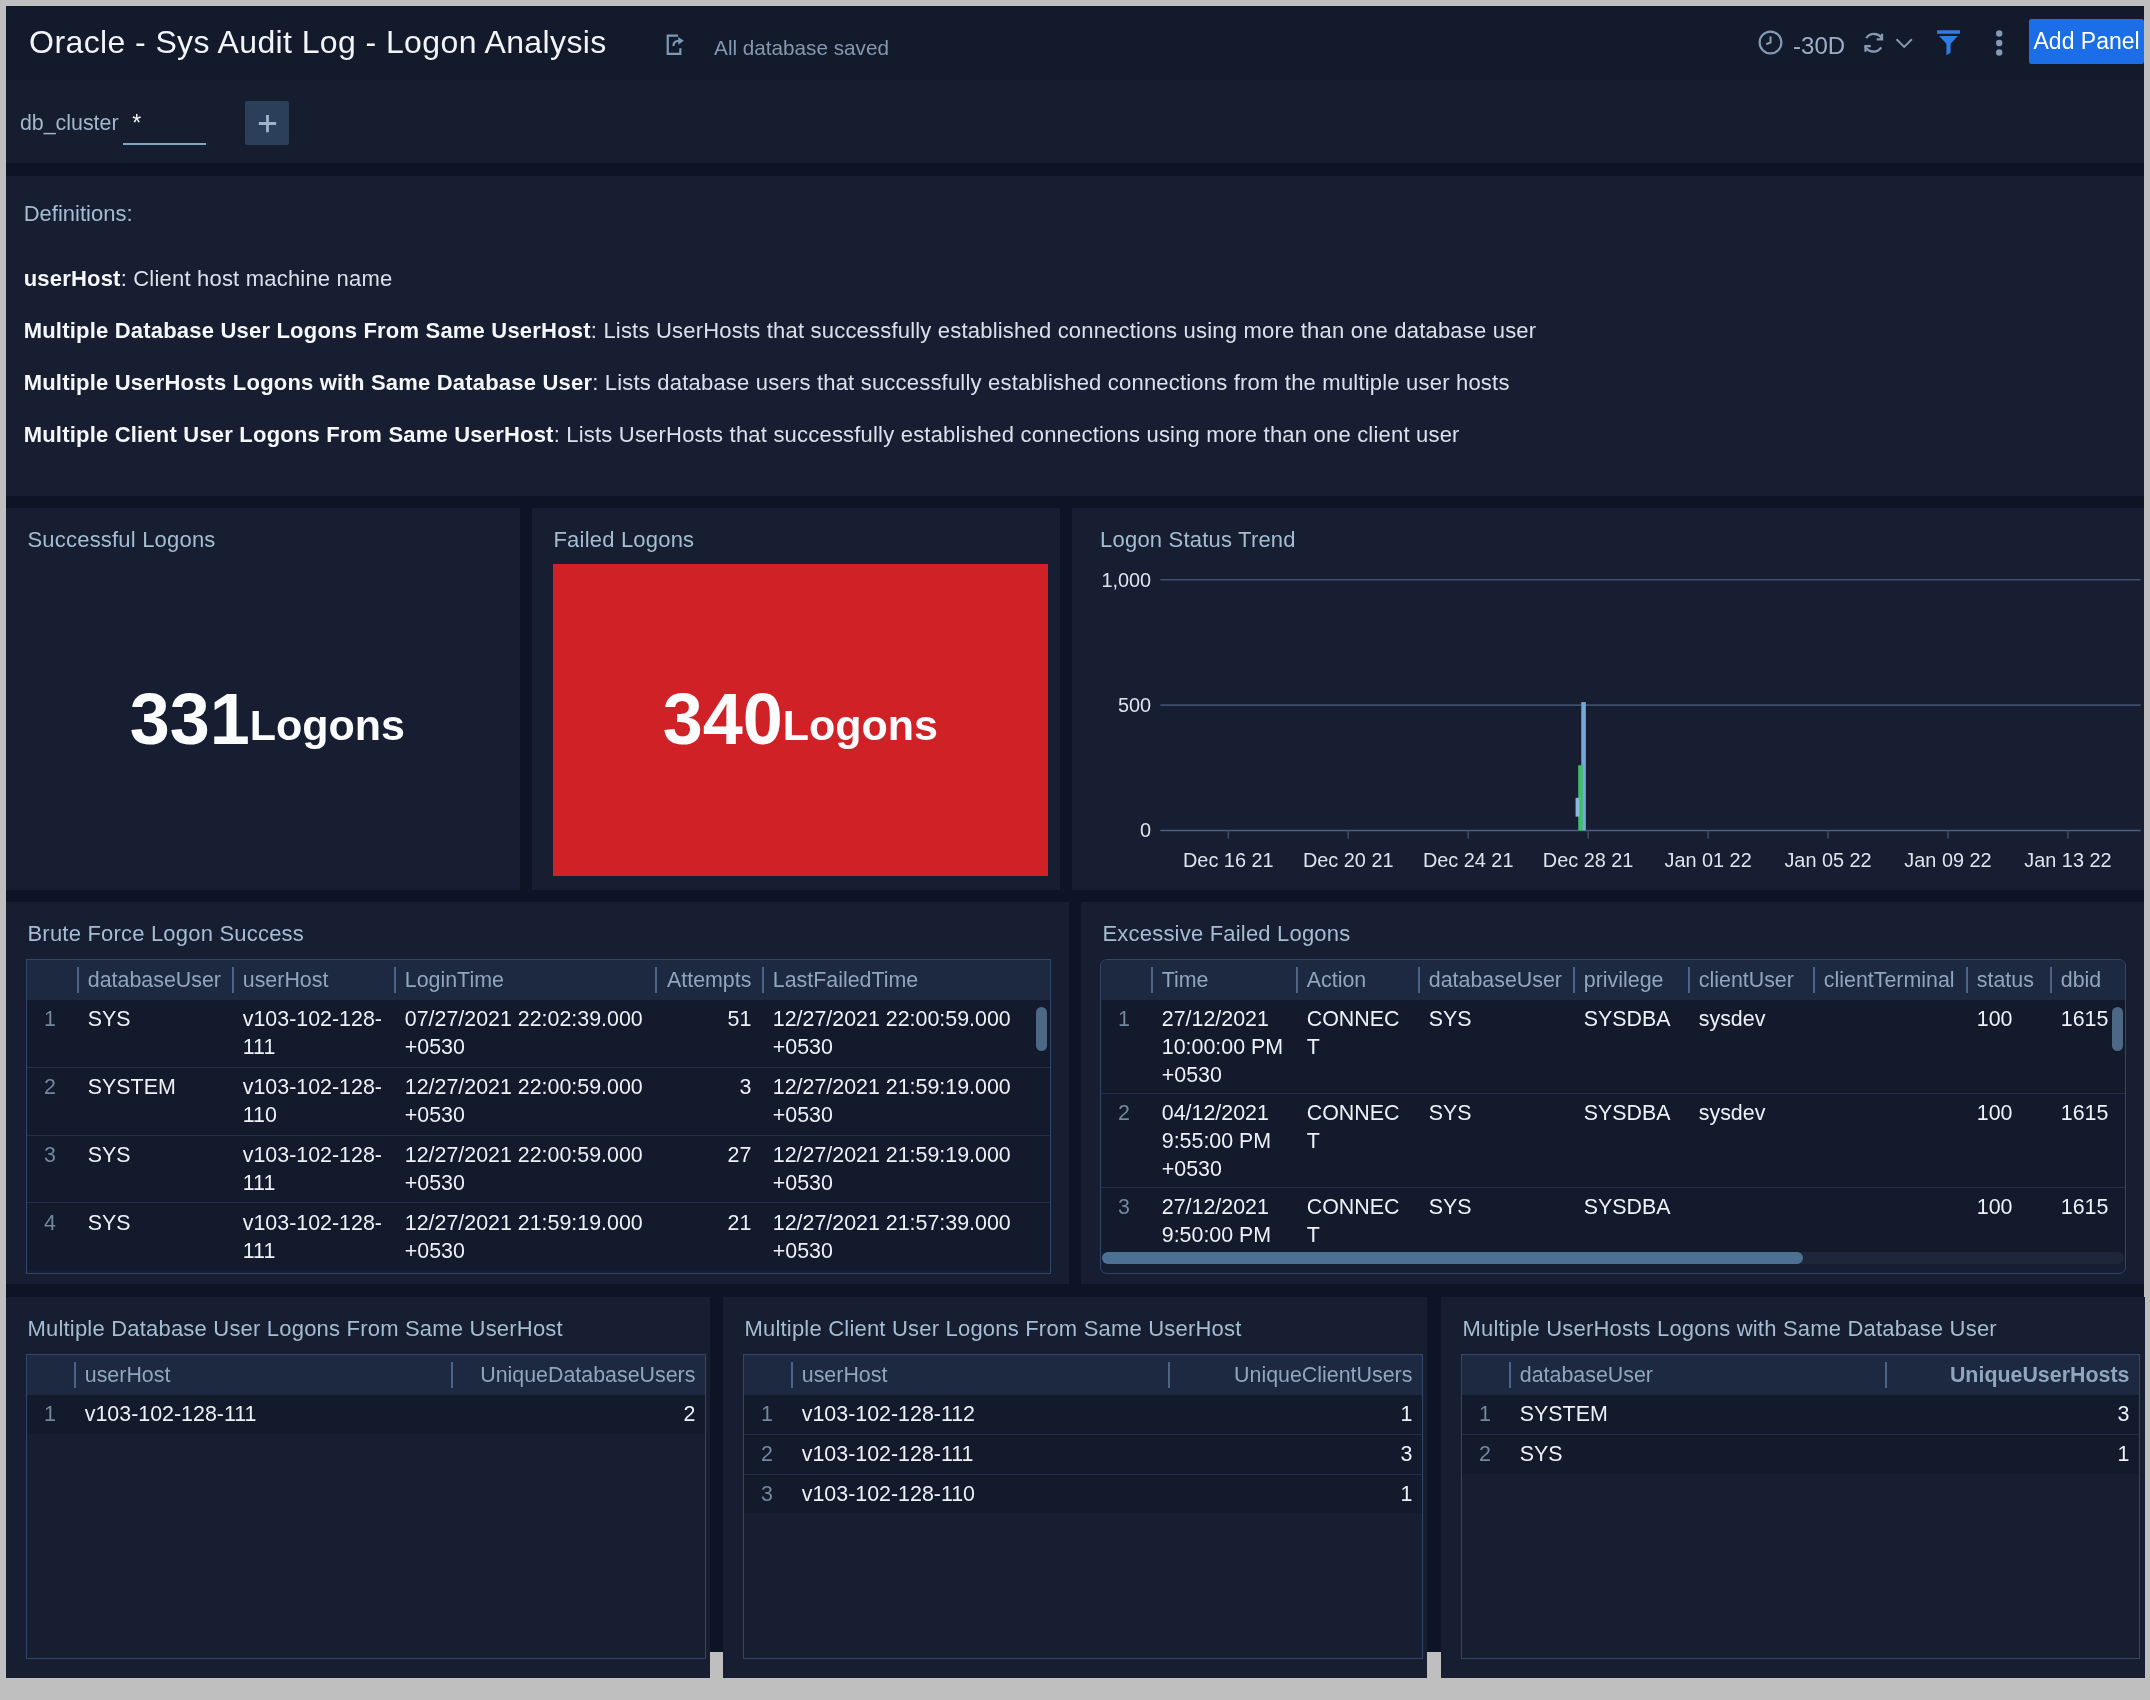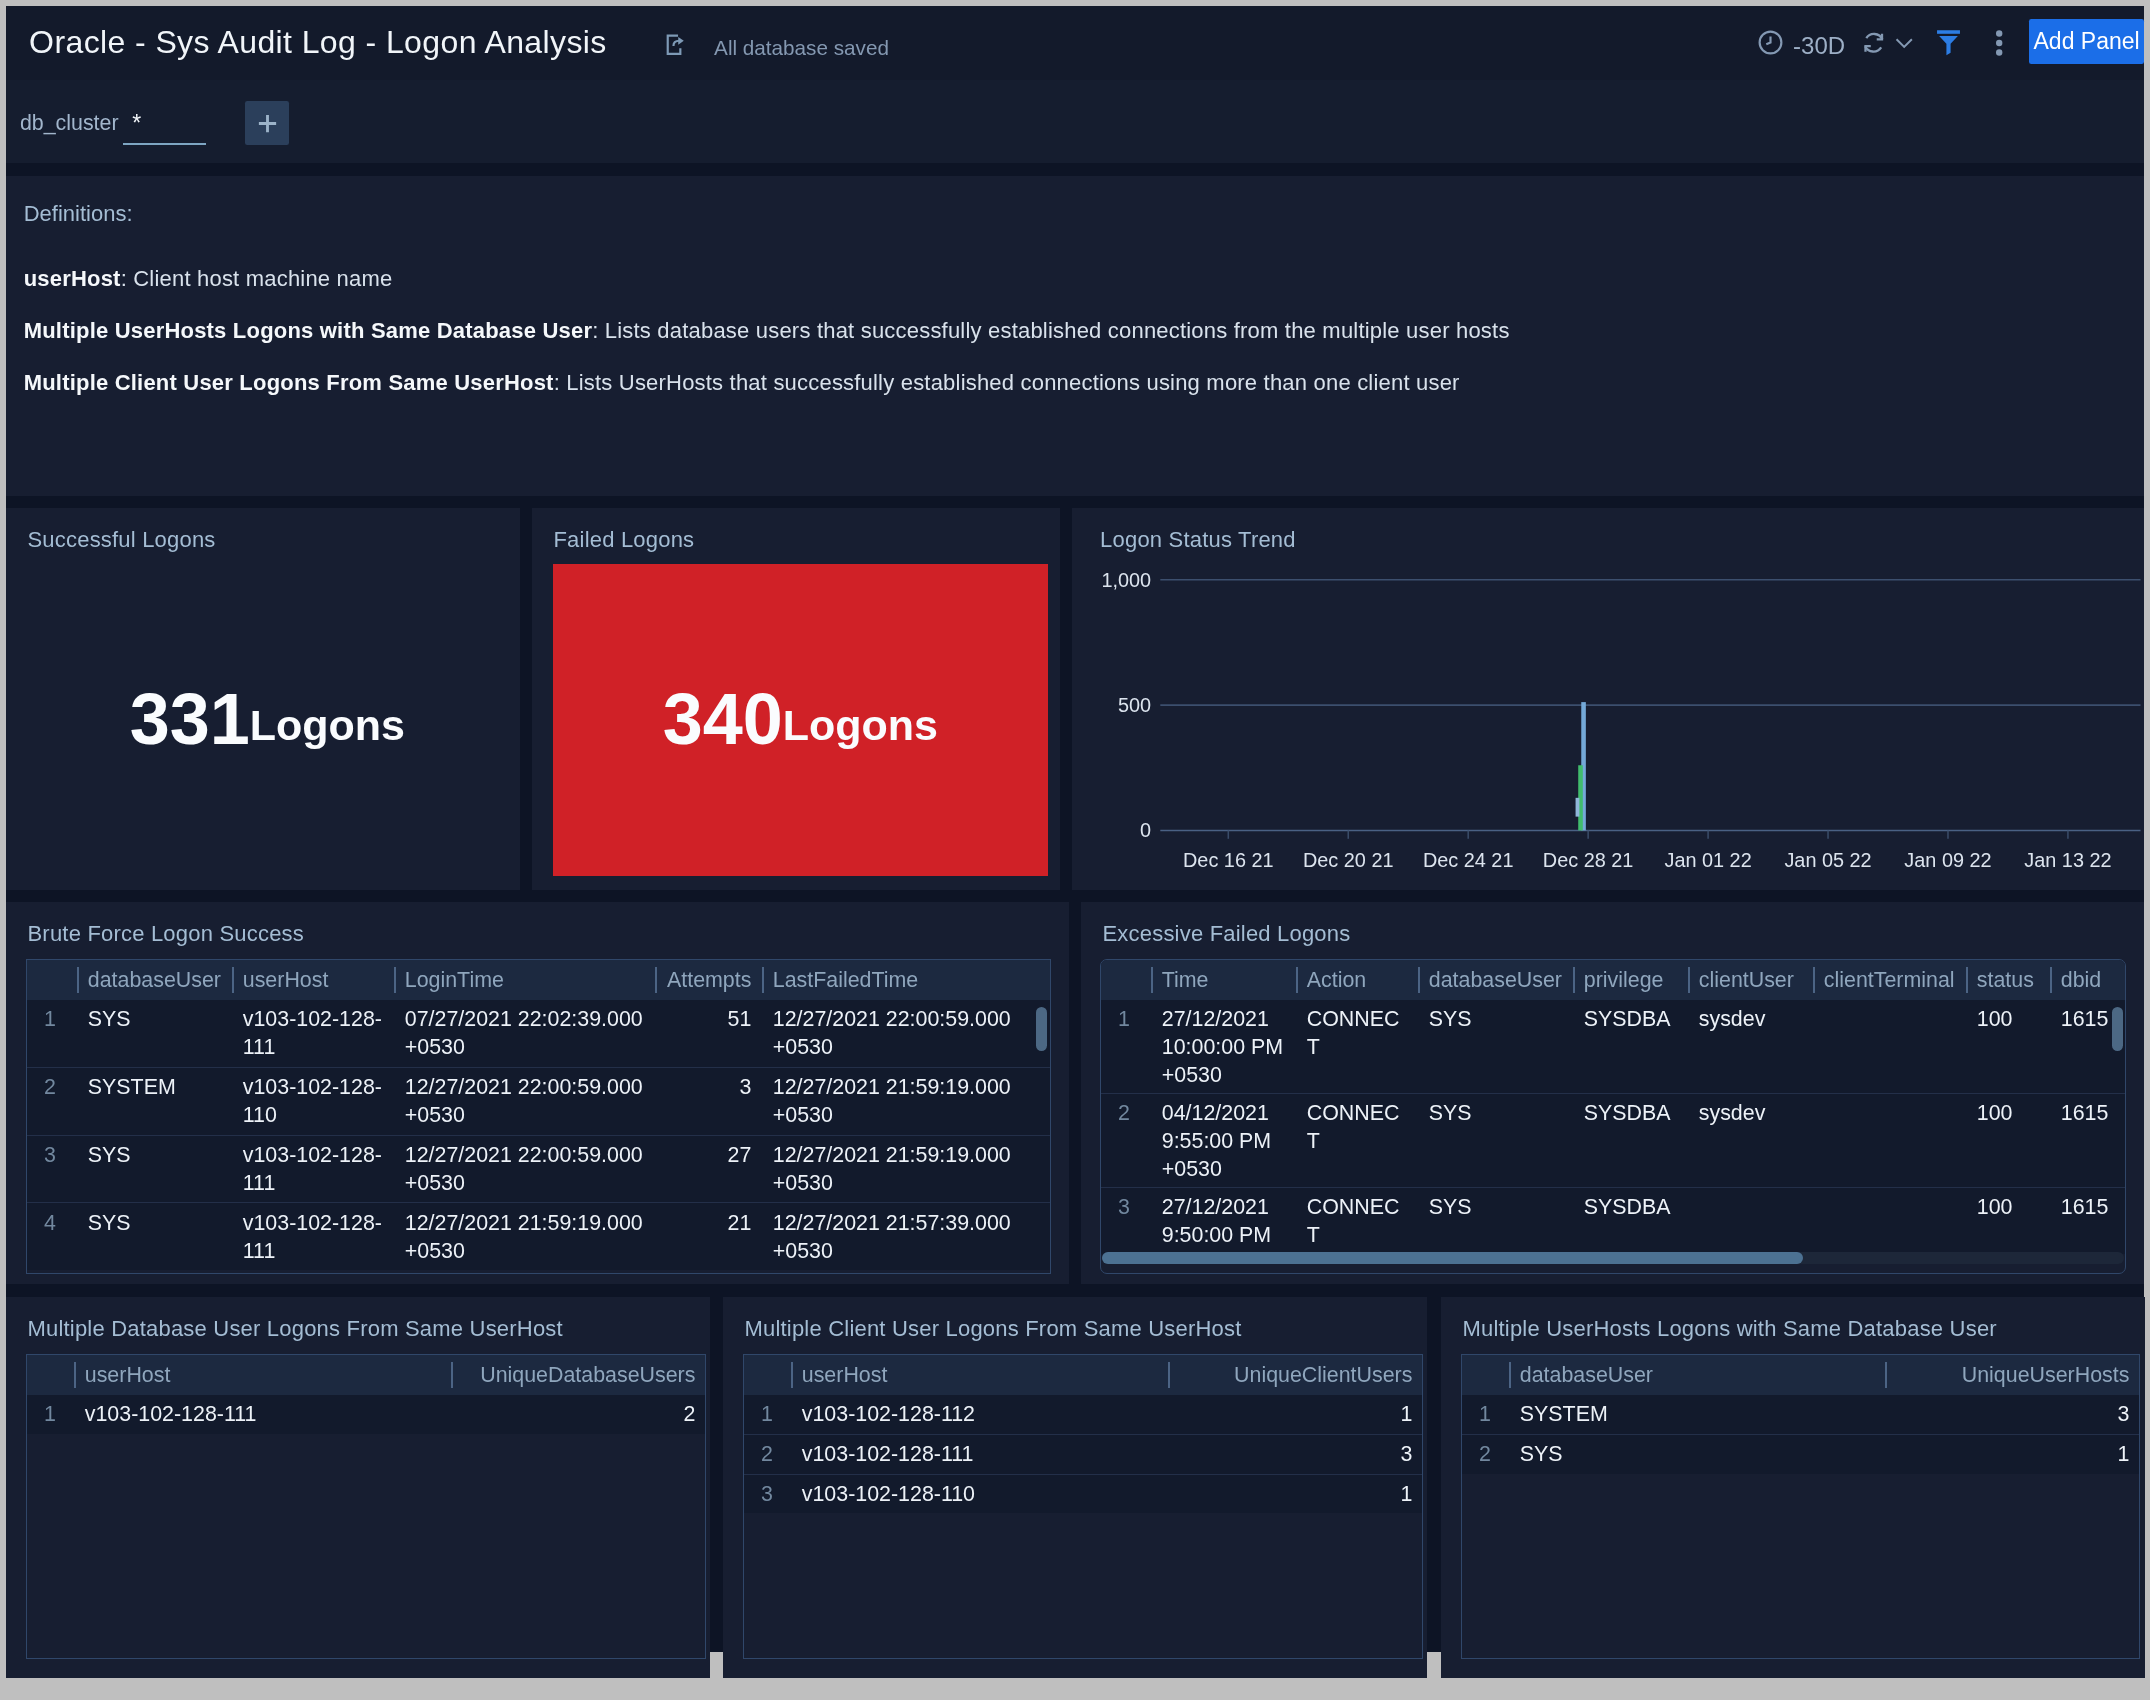--- a/index.html
+++ b/index.html
@@ -178,20 +178,21 @@
       <svg viewBox="0 0 24 24" fill="none" stroke="#9cb3c9" stroke-width="3">
         <path d="M12 3 V21 M3 12 H21"></path>
       </svg>
     </button>
   </div>
 
   <div class="panel" id="panel-definitions">
     <div class="def-title">Definitions:</div>
     <div class="def-body" id="def-body">
         <div class="def-line"><b>userHost</b>: Client host machine name</div>
+        <div class="def-line"><b>Multiple Database User Logons From Same UserHost</b>: Lists UserHosts that successfully established connections using more than one database user</div>
         <div class="def-line"><b>Multiple UserHosts Logons with Same Database User</b>: Lists database users that successfully established connections from the multiple user hosts</div>
         <div class="def-line"><b>Multiple Client User Logons From Same UserHost</b>: Lists UserHosts that successfully established connections using more than one client user</div>
       </div>
   </div>
 
   <div class="panel" id="panel-successful">
     <div class="panel-title">Successful Logons</div>
     <div class="sv-box">
       <div class="sv-number">331</div>
       <div class="sv-label">Logons</div>
@@ -439,21 +440,21 @@
       <table class="dtable">
           <colgroup>
             <col style="width: 47px;">
             <col style="width: 376px;">
             <col style="width: 255px;">
           </colgroup>
           <thead>
             <tr>
               <td></td>
               <td><span class="colsep"></span>databaseUser</td>
-              <td style="text-align: right;"><span class="colsep"></span>UniqueUserHosts</td>
+              <td style="text-align: right; font-weight: bold;"><span class="colsep"></span>UniqueUserHosts</td>
             </tr>
           </thead>
           <tbody>
             <tr>
               <td class="rownum">1</td>
               <td class="">SYSTEM</td>
               <td class="num">3</td>
             </tr>
             <tr>
               <td class="rownum">2</td>

